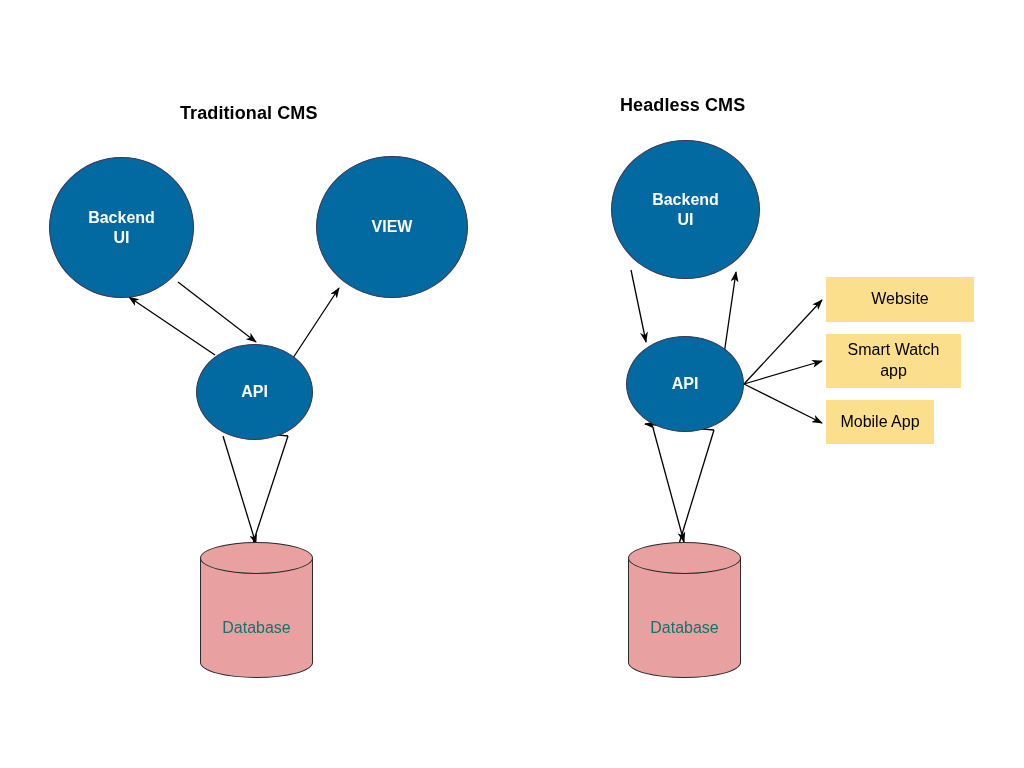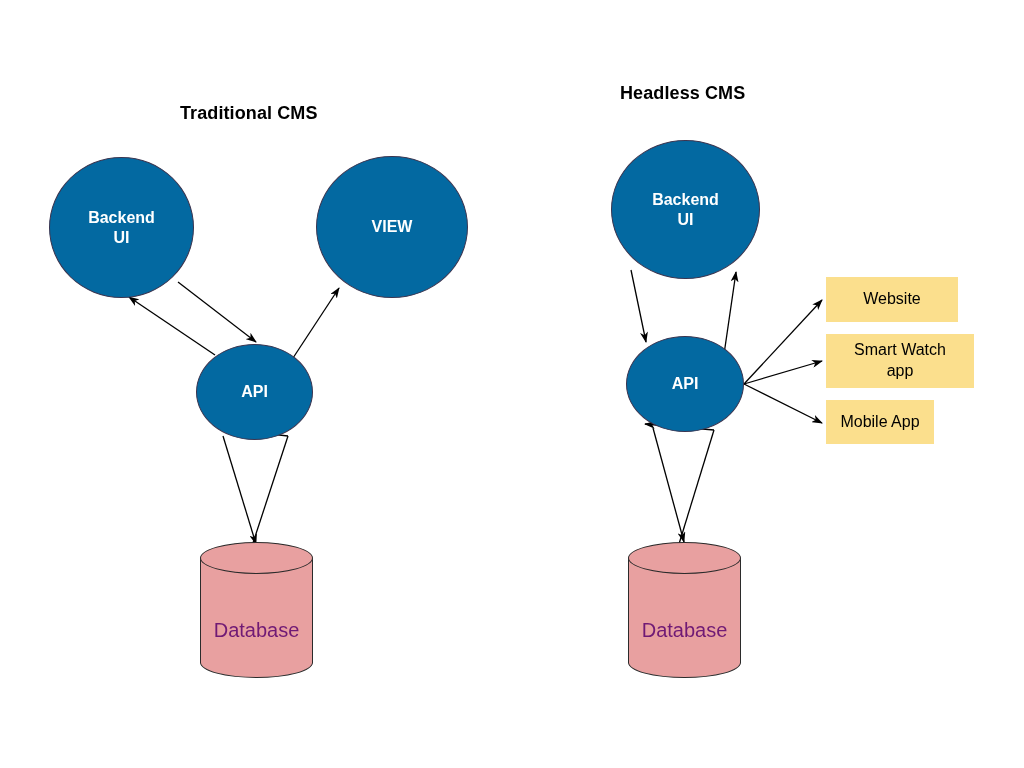--- a/index.html
+++ b/index.html
@@ -23,21 +23,21 @@
   }
   .diagram-title {
     position: absolute;
     font-weight: bold;
     font-size: 18px;
     color: #000000;
     white-space: nowrap;
     letter-spacing: 0.1px;
   }
   #title-traditional { left: 180px; top: 103px; }
-  #title-headless    { left: 620px; top: 83px; }
+  #title-headless    { left: 620px; top: 95px; }
 
   .node-circle {
     position: absolute;
     border-radius: 50%;
     background: #0369a1;
     border: 1px solid #3b3550;
     box-sizing: border-box;
     display: flex;
     align-items: center;
     justify-content: center;
@@ -68,22 +68,22 @@
     background: #e8a0a0;
     border: 1px solid #2b2b2b;
     border-radius: 50%;
     box-sizing: border-box;
   }
   .cyl-label {
     position: absolute;
     left: 0;
     right: 0;
     text-align: center;
-    font-size: 20px;
-    color: #701a75;
+    font-size: 16px;
+    color: #0f766e;
     z-index: 3;
   }
 
   .chip {
     position: absolute;
     background: #fbdf8d;
     display: flex;
     align-items: center;
     justify-content: center;
     text-align: center;
@@ -167,25 +167,25 @@
   <span>API</span>
 </div>
 
 <div class="cylinder" style="left:628px; top:542px; width:113px; height:137px;">
   <div class="cyl-bottom" style="top:105px; height:31px;"></div>
   <div class="cyl-body" style="top:16px; height:105px;"></div>
   <div class="cyl-top" style="top:0px; height:32px;"></div>
   <div class="cyl-label" style="top:77px;">Database</div>
 </div>
 
-<div class="chip" style="left:826px; top:277px; width:132px; height:45px;">
+<div class="chip" style="left:826px; top:277px; width:148px; height:45px;">
   <span>Website</span>
 </div>
 
-<div class="chip" style="left:826px; top:334px; width:148px; height:54px;">
+<div class="chip" style="left:826px; top:334px; width:135px; height:54px;">
   <div>
     <span style="display:block">Smart Watch</span>
     <span style="display:block">app</span>
   </div>
 </div>
 
 <div class="chip" style="left:826px; top:400px; width:108px; height:44px;">
   <span>Mobile App</span>
 </div>
 

